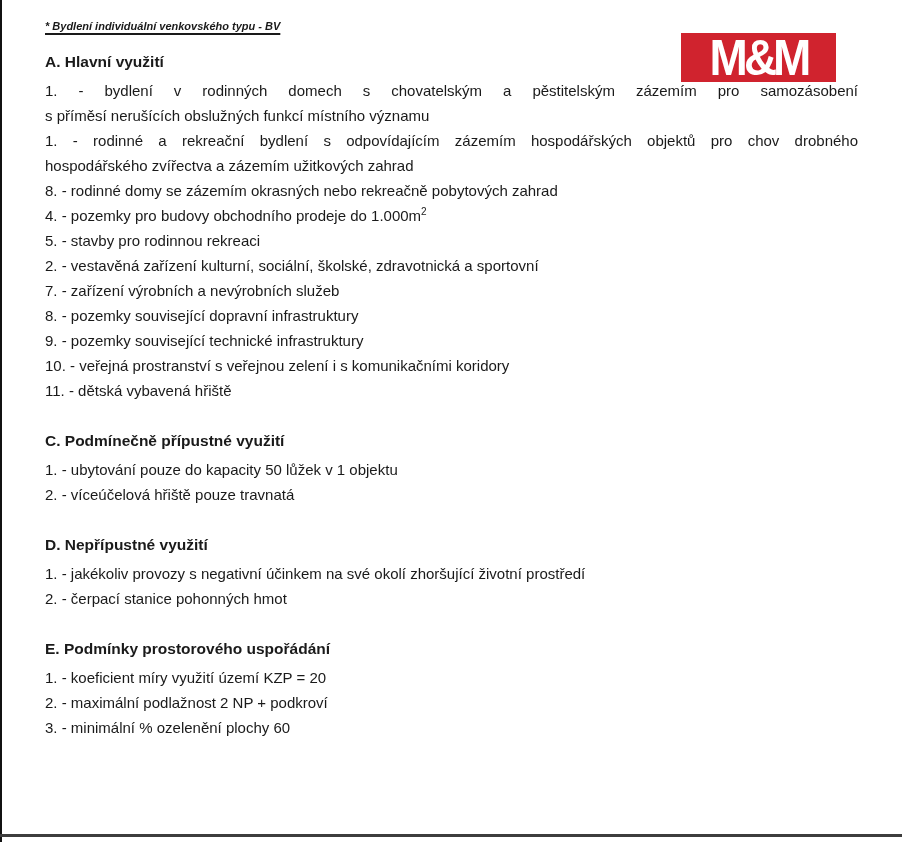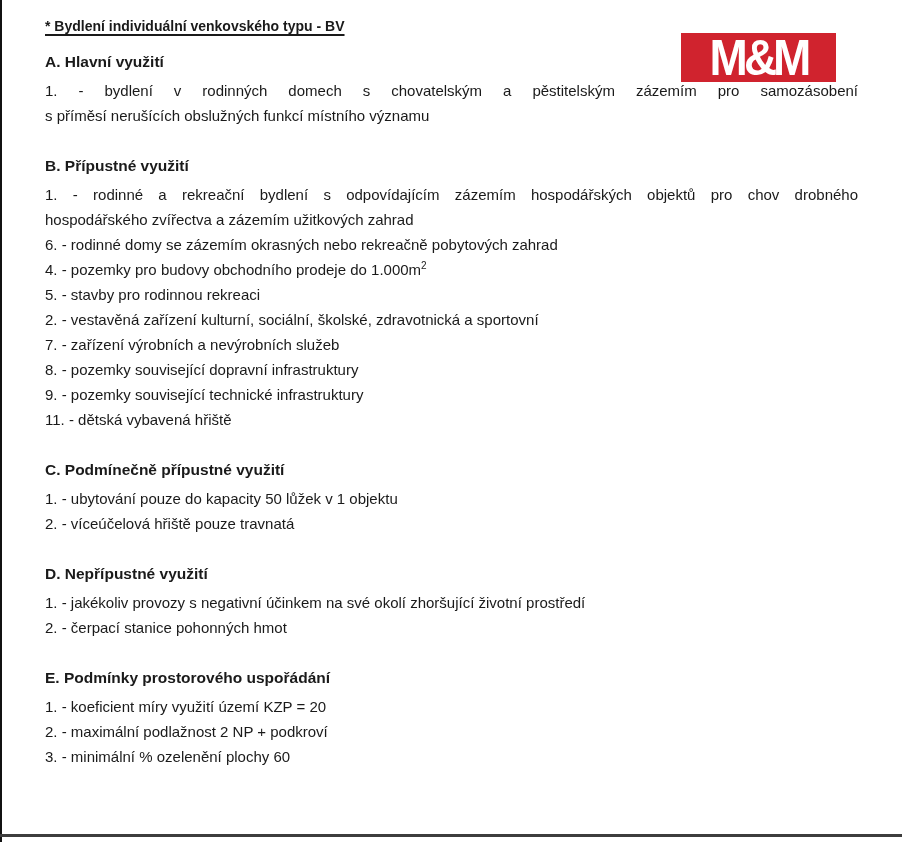--- a/index.html
+++ b/index.html
@@ -22,26 +22,27 @@
     position: absolute; left: 0; top: 834px; width: 902px; height: 3px;
     background: #3d3d3d; z-index: 10;
   }
 
   .content {
     position: absolute; left: 45px; top: 16px; width: 813px;
     font-size: 15px; line-height: 25px;
   }
 
   .doc-title {
-    font-size: 14px; font-weight: bold;
+    font-size: 11px; font-weight: bold;
     text-decoration: underline;
     text-decoration-thickness: 2px;
     text-underline-offset: 3px;
     line-height: 21px;
     margin: 0 0 0 0;
+    font-style: italic;
   }
 
   .section-heading {
     font-size: 15.5px; font-weight: bold; line-height: 20px;
     margin: 28px 0 6px 0;
   }
   .section-heading.first { margin-top: 15px; }
 
   .item { line-height: 25px; }
   .justify-line { text-align: justify; text-align-last: justify; }
@@ -82,32 +83,32 @@
   <div class="content">
 
     <div class="doc-title">* Bydlení individuální venkovského typu - BV</div>
 
     <div class="section-heading first">A. Hlavní využití</div>
     <div class="item">
       <div class="justify-line">1. - bydlení v rodinných domech s chovatelským a pěstitelským zázemím pro samozásobení</div>
       <div>s příměsí nerušících obslužných funkcí místního významu</div>
     </div>
 
-    <div class="section-heading">B. Přípustné využití</div>
     <div class="item">
       <div class="justify-line">1. - rodinné a rekreační bydlení s odpovídajícím zázemím hospodářských objektů pro chov drobného</div>
       <div>hospodářského zvířectva a zázemím užitkových zahrad</div>
     </div>
-    <div class="item">6. - rodinné domy se zázemím okrasných nebo rekreačně pobytových zahrad</div>
+    <div class="item">8. - rodinné domy se zázemím okrasných nebo rekreačně pobytových zahrad</div>
     <div class="item"><span>4. - pozemky pro budovy obchodního prodeje do 1.000m</span><sup>2</sup></div>
     <div class="item">5. - stavby pro rodinnou rekreaci</div>
     <div class="item">2. - vestavěná zařízení kulturní, sociální, školské, zdravotnická a sportovní</div>
     <div class="item">7. - zařízení výrobních a nevýrobních služeb</div>
     <div class="item">8. - pozemky související dopravní infrastruktury</div>
     <div class="item">9. - pozemky související technické infrastruktury</div>
+    <div class="item">10. - veřejná prostranství s veřejnou zelení i s komunikačními koridory</div>
     <div class="item">11. - dětská vybavená hřiště</div>
 
     <div class="section-heading">C. Podmínečně přípustné využití</div>
     <div class="item">1. - ubytování pouze do kapacity 50 lůžek v 1 objektu</div>
     <div class="item">2. - víceúčelová hřiště pouze travnatá</div>
 
     <div class="section-heading">D. Nepřípustné využití</div>
     <div class="item">1. - jakékoliv provozy s negativní účinkem na své okolí zhoršující životní prostředí</div>
     <div class="item">2. - čerpací stanice pohonných hmot</div>
 

